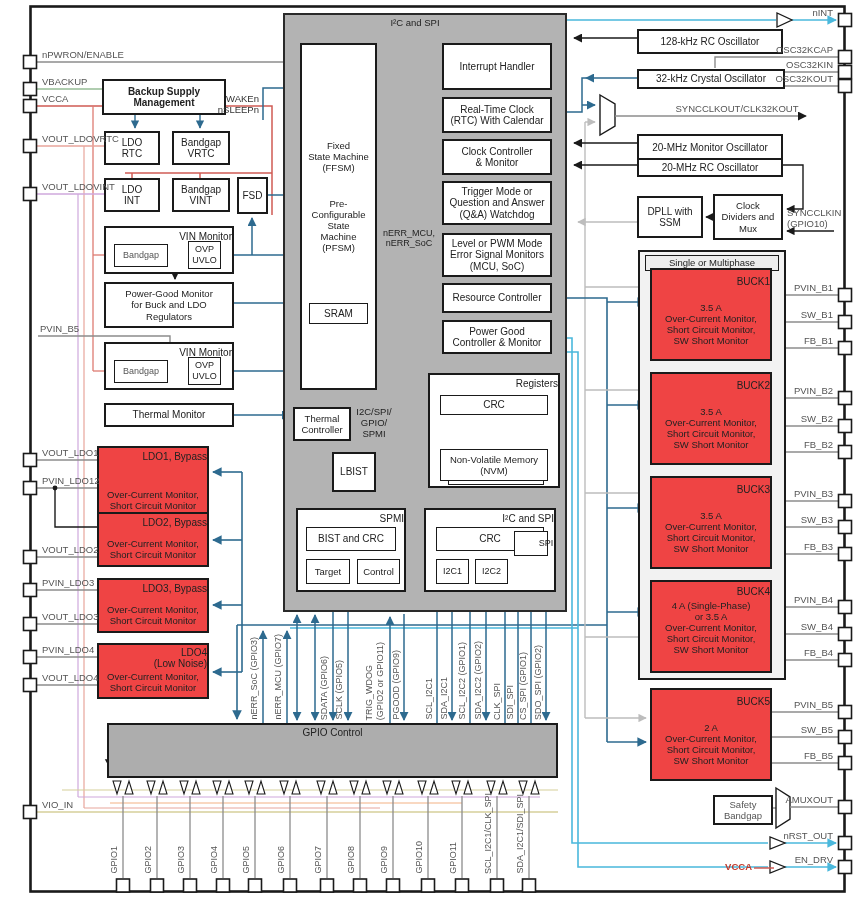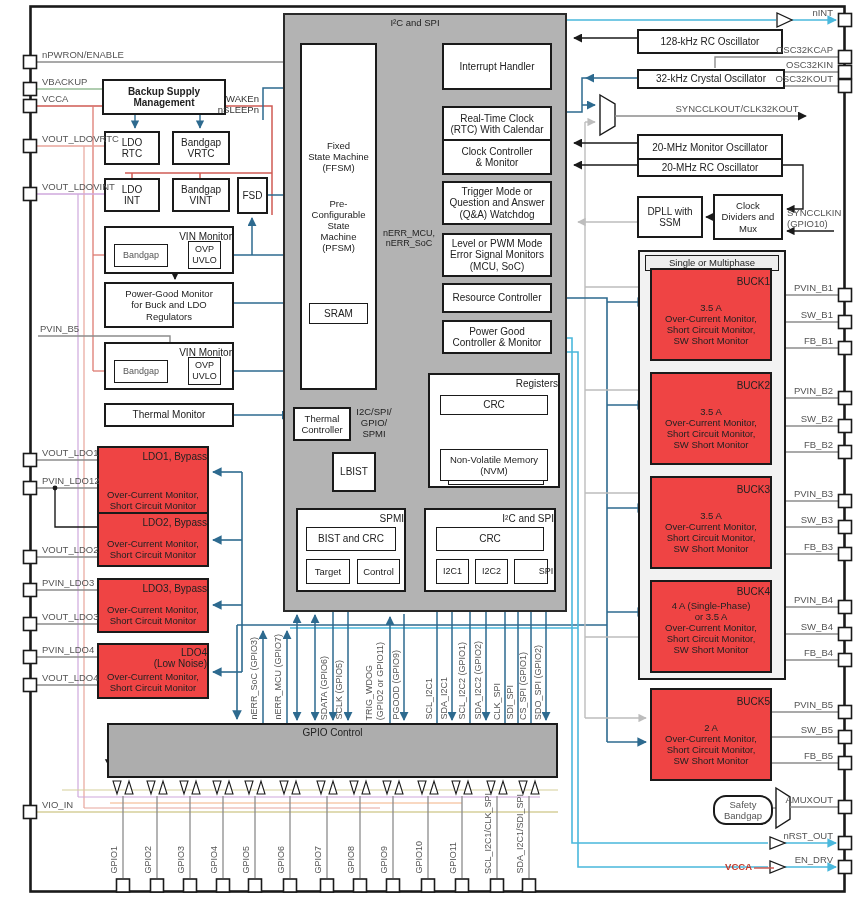--- a/index.html
+++ b/index.html
@@ -287,21 +287,21 @@
 (FFSM)</div>
 <div class="note" style="left:300px;top:198px;width:77px;">Pre-
 Configurable
 State
 Machine
 (PFSM)</div>
 <div class="bx thin" style="left:309px;top:303px;width:59px;height:21px;">SRAM</div>
 <div class="lbl rt" style="left:204px;top:93px;width:55px;color:#333;">WAKEn
 nSLEEPn</div>
 <div class="bx" style="left:442px;top:43px;width:110px;height:47px;">Interrupt Handler</div>
-<div class="bx" style="left:442px;top:97px;width:110px;height:36px;margin-top:9px;">Real-Time Clock
+<div class="bx" style="left:442px;top:97px;width:110px;height:36px;">Real-Time Clock
 (RTC) With Calendar</div>
 <div class="bx" style="left:442px;top:139px;width:110px;height:36px;">Clock Controller
 &amp; Monitor</div>
 <div class="bx" style="left:442px;top:181px;width:110px;height:44px;">Trigger Mode or
 Question and Answer
 (Q&amp;A) Watchdog</div>
 <div class="bx" style="left:442px;top:233px;width:110px;height:44px;">Level or PWM Mode
 Error Signal Monitors
 (MCU, SoC)</div>
 <div class="bx" style="left:442px;top:320px;width:110px;height:34px;">Power Good
@@ -327,21 +327,21 @@
 </div>
 <div class="bx thin" style="left:306px;top:527px;width:90px;height:24px;">BIST and CRC</div>
 <div class="bx thin" style="left:306px;top:559px;width:44px;height:25px;font-size:9.5px;">Target</div>
 <div class="bx thin" style="left:357px;top:559px;width:43px;height:25px;font-size:9.5px;">Control</div>
 <div class="bx titled" style="left:424px;top:508px;width:132px;height:84px;">
   <div class="ttl">I²C and SPI</div>
 </div>
 <div class="bx thin" style="left:436px;top:527px;width:108px;height:24px;">CRC</div>
 <div class="bx thin" style="left:436px;top:559px;width:33px;height:25px;font-size:9px;">I2C1</div>
 <div class="bx thin" style="left:475px;top:559px;width:33px;height:25px;font-size:9px;">I2C2</div>
-<div class="bx thin" style="left:514px;top:559px;width:34px;height:25px;font-size:9px;padding-left:30px;">SPI</div>
+<div class="bx thin" style="left:514px;top:531px;width:34px;height:25px;font-size:9px;padding-left:30px;">SPI</div>
 
 <div class="bx" style="left:102px;top:79px;width:124px;height:36px;font-weight:bold;">Backup Supply
 Management</div>
 <div class="bx" style="left:104px;top:131px;width:56px;height:34px;">LDO
 RTC</div>
 <div class="bx" style="left:172px;top:131px;width:58px;height:34px;">Bandgap
 VRTC</div>
 <div class="bx" style="left:104px;top:178px;width:56px;height:34px;">LDO
 INT</div>
 <div class="bx" style="left:172px;top:178px;width:58px;height:34px;">Bandgap
@@ -431,21 +431,21 @@
 Short Circuit Monitor,
 SW Short Monitor</div>
 </div>
 <div class="bx green titled" style="left:650px;top:688px;width:122px;height:93px;">
   <div class="ttl" style="top:6px;">BUCK5</div>
   <div class="bdy" style="top:32px;">2 A
 Over-Current Monitor,
 Short Circuit Monitor,
 SW Short Monitor</div>
 </div>
-<div class="bx" style="left:713px;top:795px;width:60px;height:30px;font-size:9.5px;color:#555;border-radius:13px;">Safety
+<div class="bx" style="left:713px;top:795px;width:60px;height:30px;font-size:9.5px;color:#555;">Safety
 Bandgap</div>
 <div class="lbl rt" style="left:700px;top:861px;width:52px;color:#c0392b;font-weight:bold;">VCCA</div>
 
 <div class="bx" style="left:107px;top:723px;width:451px;height:55px;background:#adadad;"></div>
 <div class="note" style="left:107px;top:727px;width:451px;font-size:10px;">GPIO Control</div>
 
 <div class="vlab" style="left:249px;bottom:180px;">nERR_SoC (GPIO3)</div>
 <div class="vlab" style="left:273px;bottom:180px;">nERR_MCU (GPIO7)</div>
 <div class="vlab" style="left:319px;bottom:180px;">SDATA (GPIO6)</div>
 <div class="vlab" style="left:334px;bottom:180px;">SCLK (GPIO5)</div>

